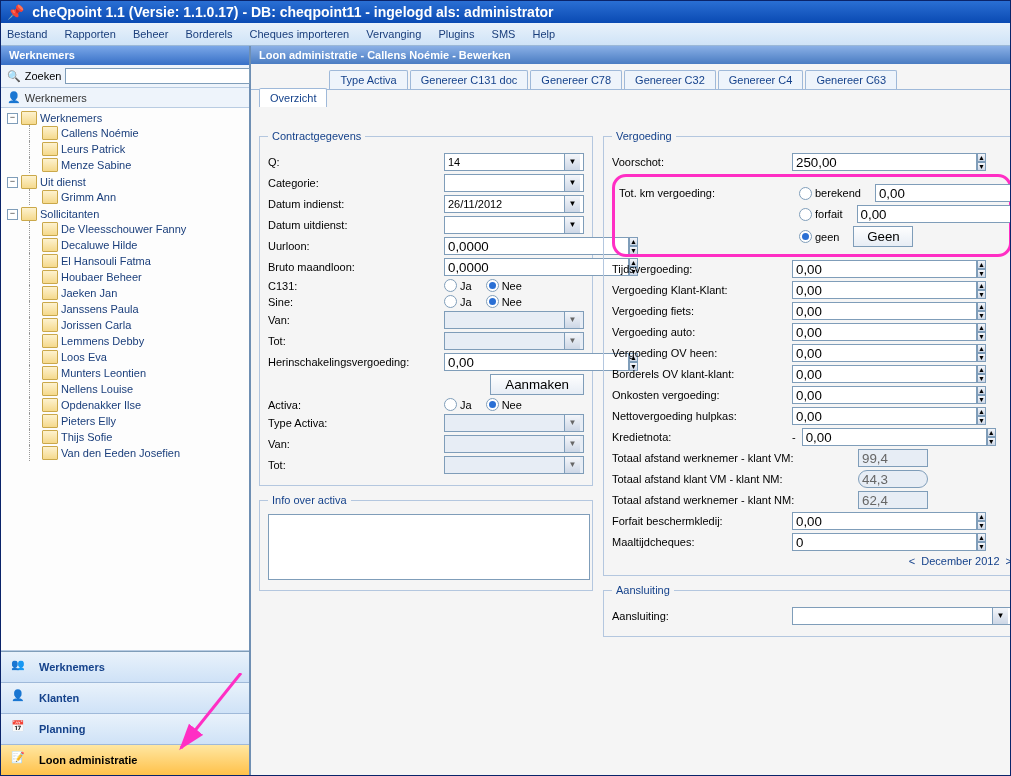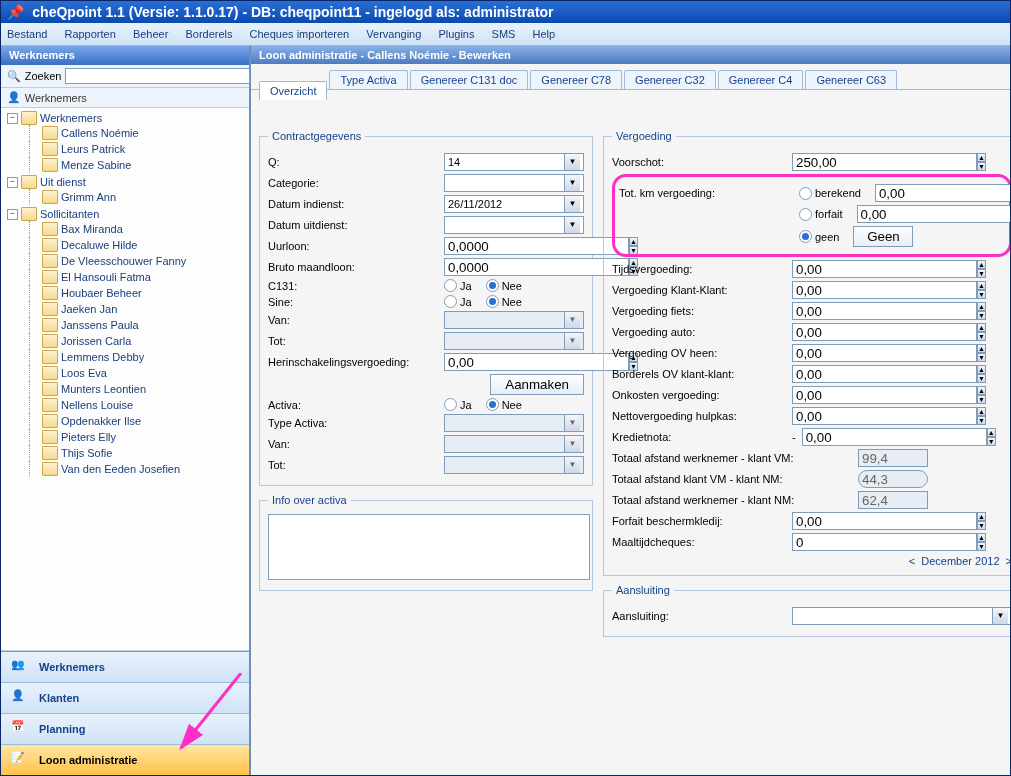--- a/index.html
+++ b/index.html
@@ -23,21 +23,21 @@
 ul.tree ul{padding-left:18px;}
 ul.tree ul li{border-left:1px dotted #999;padding-left:12px;margin-left:4px;}
 .navbtns{border-top:1px solid #7f9db9;}
 .navbtn{display:flex;align-items:center;gap:8px;padding:6px 10px;border-bottom:1px solid #9fb9d9;background:linear-gradient(#e9f2fb,#cfe2f7);color:#15428b;font-weight:bold;cursor:default;}
 .navbtn .ico{width:20px;height:18px;display:inline-block;}
 .navbtn.active{background:linear-gradient(#ffe7a2,#ffc14a);color:#000;}
 .mainpane{flex:1;display:flex;flex-direction:column;background:#f5f5f5;}
 .mainheader{background:linear-gradient(#8ab0e6,#4a7cc2);color:#fff;font-weight:bold;padding:3px 8px;}
 .tabstrip{background:#f5f5f5;padding:6px 8px 0 8px;border-bottom:1px solid #9fb9d9;}
 .tab{display:inline-block;padding:3px 10px;border:1px solid #9fb9d9;border-bottom:none;background:#eef4fb;margin-right:2px;color:#15428b;border-radius:2px 2px 0 0;}
-.tab.active{background:#fff;font-weight:normal;position:relative;top:11px;}
+.tab.active{background:#fff;font-weight:normal;position:relative;top:18px;}
 .content{flex:1;overflow:auto;padding:8px;display:flex;gap:10px;}
 .col{flex:1;display:flex;flex-direction:column;gap:8px;margin-top:32px;}
 fieldset{border:1px solid #b4c7df;padding:8px;margin:0;}
 fieldset legend{color:#15428b;padding:0 4px;}
 .row{display:flex;align-items:center;margin:3px 0;gap:6px;}
 .row label{width:170px;color:#000;}
 .col2 .row label{width:174px;}
 .combo,.txt{border:1px solid #7f9db9;background:#fff;height:18px;box-sizing:border-box;padding:0 3px;}
 .combo{display:flex;align-items:center;justify-content:space-between;}
 .combo .arr{width:15px;text-align:center;background:linear-gradient(#f4f6fa,#cdd7e6);border-left:1px solid #7f9db9;height:100%;line-height:16px;font-size:8px;}
@@ -136,33 +136,27 @@
             <li>
               <div class="node">
                 <span class="exp">−</span>
                 <span class="fold"></span>
                 <span>Sollicitanten</span>
               </div>
               <ul>
                 <li>
                   <div class="node">
                     <span class="fold"></span>
-                    <span>Bax Miranda</span>
+                    <span>De Vleesschouwer Fanny</span>
                   </div>
                 </li>
                 <li>
                   <div class="node">
                     <span class="fold"></span>
                     <span>Decaluwe Hilde</span>
-                  </div>
-                </li>
-                <li>
-                  <div class="node">
-                    <span class="fold"></span>
-                    <span>De Vleesschouwer Fanny</span>
                   </div>
                 </li>
                 <li>
                   <div class="node">
                     <span class="fold"></span>
                     <span>El Hansouli Fatma</span>
                   </div>
                 </li>
                 <li>
                   <div class="node">

